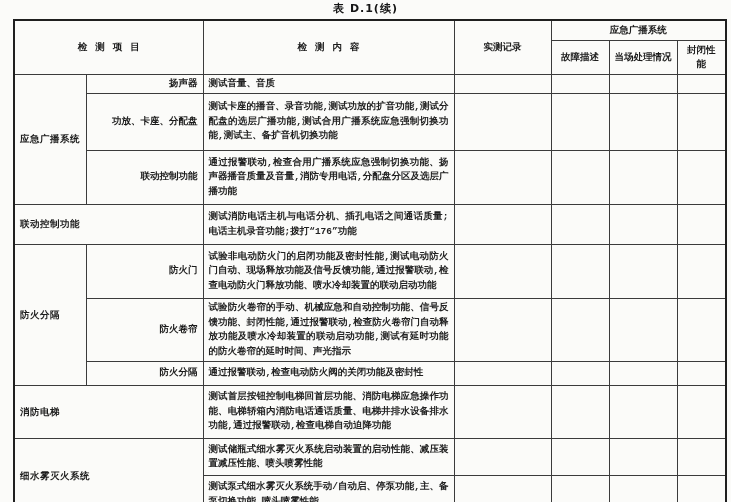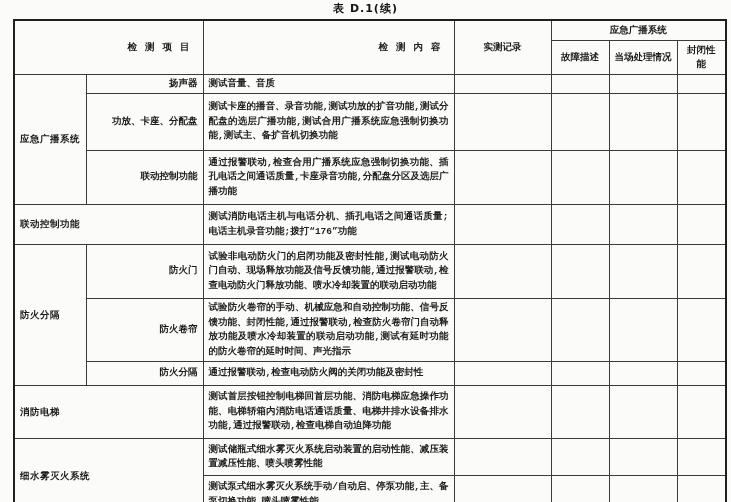--- a/index.html
+++ b/index.html
@@ -31,21 +31,21 @@
     padding: 2px 5px;
     vertical-align: middle;
     overflow: hidden;
   }
   td.hdr {
     text-align: center;
     font-weight: bold;
     font-size: 10px;
     padding: 1px 2px;
   }
-  td.hdr-spread { letter-spacing: 8px; text-indent: 8px; text-align: right; }
+  td.hdr-spread { letter-spacing: 8px; text-indent: 8px; }
   td.grp {
     text-align: left;
     padding-left: 7px;
     font-weight: bold;
     letter-spacing: 0.5px;
   }
   td.sub {
     text-align: right;
     padding-left: 6px;
     font-weight: bold;
@@ -104,21 +104,21 @@
     <tr style="height:57px">
       <td class="sub">功放、卡座、分配盘</td>
       <td class="cnt">测试卡座的播音、录音功能,测试功放的扩音功能,测试分配盘的选层广播功能,测试合用广播系统应急强制切换功能,测试主、备扩音机切换功能</td>
       <td class="blank"></td>
       <td class="blank"></td>
       <td class="blank"></td>
       <td class="blank"></td>
     </tr>
     <tr style="height:54px">
       <td class="sub">联动控制功能</td>
-      <td class="cnt">通过报警联动,检查合用广播系统应急强制切换功能、插孔电话之间通话质量,卡座录音功能,分配盘分区及选层广播功能</td>
+      <td class="cnt">通过报警联动,检查合用广播系统应急强制切换功能、扬声器播音质量及音量,消防专用电话,分配盘分区及选层广播功能</td>
       <td class="blank"></td>
       <td class="blank"></td>
       <td class="blank"></td>
       <td class="blank"></td>
     </tr>
 
     <tr style="height:40px">
       <td colspan="2" class="grp">联动控制功能</td>
       <td class="cnt">测试消防电话主机与电话分机、插孔电话之间通话质量;电话主机录音功能;拨打“176”功能</td>
       <td class="blank"></td>

